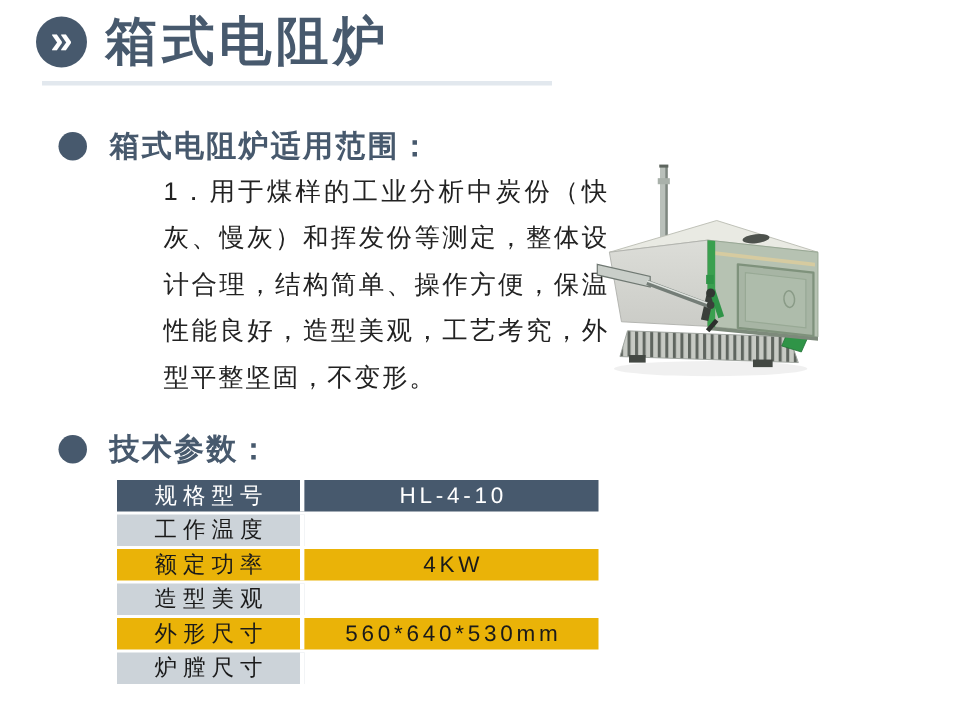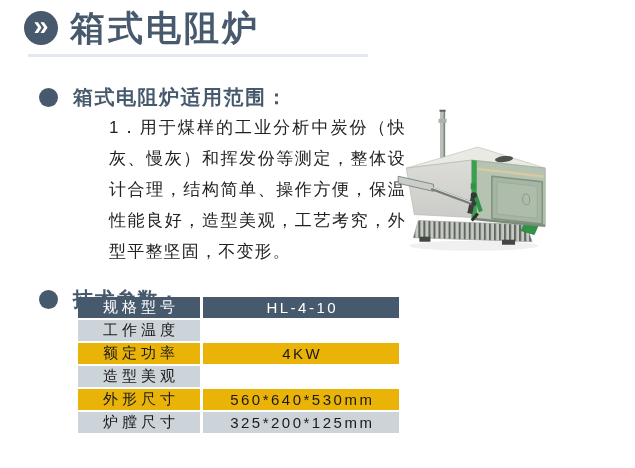--- a/index.html
+++ b/index.html
@@ -31,21 +31,21 @@
   .scope-body {
     position:absolute; left:73px; top:112px; width:297px;
     font-size:17px; line-height:31px; color:#222222;
     letter-spacing:1.2px; text-align:justify;margin-left:36px;
   }
 
   
   .product-photo { position:absolute; left:373px; top:26px; width:262px; height:242px; }
 
   
-  .spec-table { position:absolute; left:78px; top:297px; width:321px; display:flex; flex-direction:column; gap:2px; }
+  .spec-table { position:absolute; left:78px; top:320px; width:321px; display:flex; flex-direction:column; gap:2px; }
   .t-row { display:flex; height:21px; }
   .t-cell { display:flex; align-items:center; justify-content:center; font-size:15px; color:#1a1a1a; }
   .t-label { width:125px; border-right:3px solid #ffffff; letter-spacing:4px; text-indent:4px; }
   .t-value { flex:1; letter-spacing:2.5px; text-indent:2.5px; }
   .t-row.head .t-cell { background:#47596d; color:#ffffff; }
   .t-row.alt  .t-cell { background:#ccd3d9; }
   .t-row.plain .t-cell { background:#eab308; }
 </style>
 </head>
 <body>
@@ -152,17 +152,16 @@
     </div>
     <div class="t-row alt">
       <div class="t-cell t-label">造型美观</div>
     </div>
     <div class="t-row plain">
       <div class="t-cell t-label">外形尺寸</div>
       <div class="t-cell t-value">560*640*530mm</div>
     </div>
     <div class="t-row alt">
       <div class="t-cell t-label">炉膛尺寸</div>
-      <div class="t-cell t-value">325*200*125mm</div>
     </div>
   </div>
 
 </div>
 
 </body></html>

